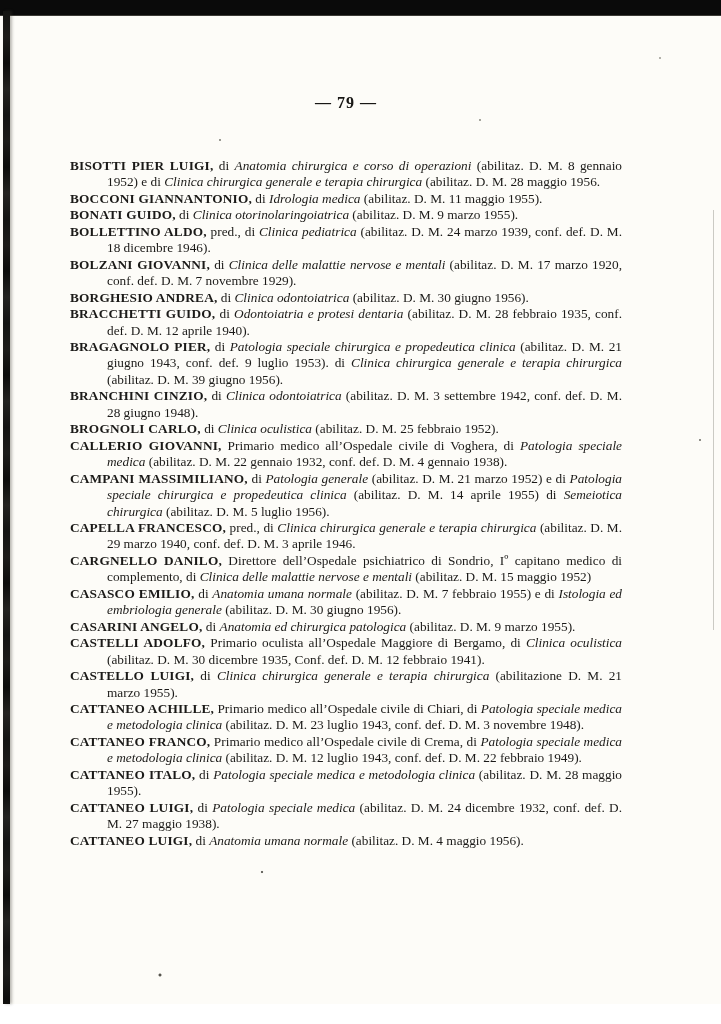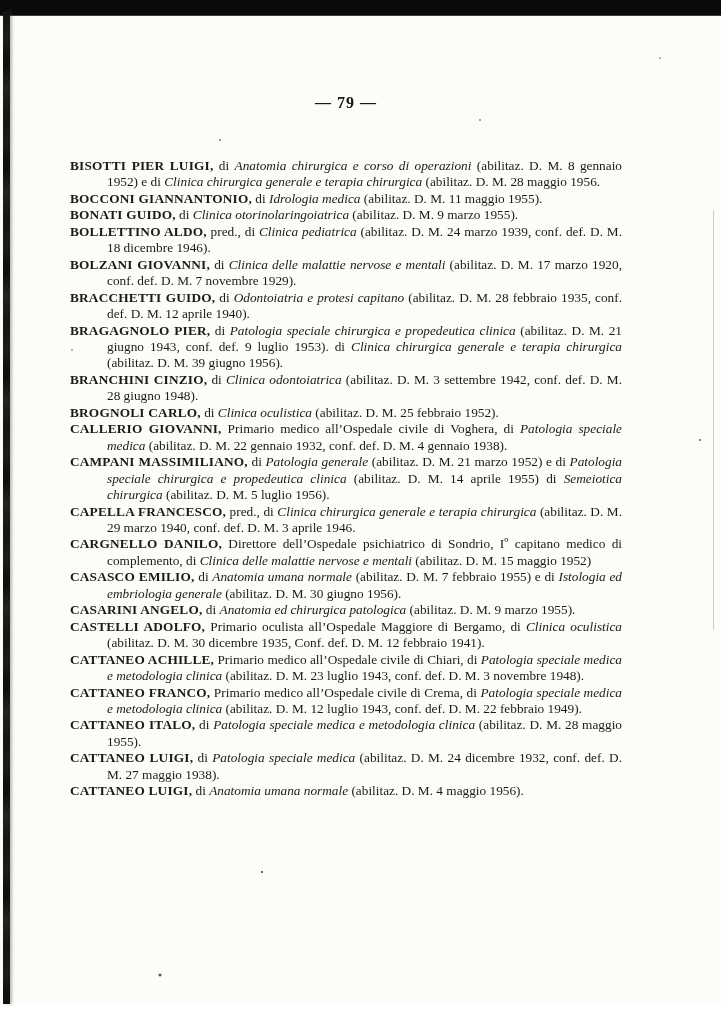--- a/index.html
+++ b/index.html
@@ -77,30 +77,32 @@
   <div class="right-edge-line"></div>
 
   <div class="page-number">— 79 —</div>
 
   <div class="entries">
       <p class="entry"><span class="name">BISOTTI PIER LUIGI,</span><span> di </span><span class="it">Anatomia chirurgica e corso di operazioni</span><span> (abilitaz. D. M. 8 gennaio 1952) e di </span><span class="it">Clinica chirurgica generale e terapia chirurgica</span><span> (abilitaz. D. M. 28 maggio 1956.</span></p>
       <p class="entry"><span class="name">BOCCONI GIANNANTONIO,</span><span> di </span><span class="it">Idrologia medica</span><span> (abilitaz. D. M. 11 maggio 1955).</span></p>
       <p class="entry"><span class="name">BONATI GUIDO,</span><span> di </span><span class="it">Clinica otorinolaringoiatrica</span><span> (abilitaz. D. M. 9 marzo 1955).</span></p>
       <p class="entry"><span class="name">BOLLETTINO ALDO,</span><span> pred., di </span><span class="it">Clinica pediatrica</span><span> (abilitaz. D. M. 24 marzo 1939, conf. def. D. M. 18 dicembre 1946).</span></p>
       <p class="entry"><span class="name">BOLZANI GIOVANNI,</span><span> di </span><span class="it">Clinica delle malattie nervose e mentali</span><span> (abilitaz. D. M. 17 marzo 1920, conf. def. D. M. 7 novembre 1929).</span></p>
-      <p class="entry"><span class="name">BRACCHETTI GUIDO,</span><span> di </span><span class="it">Odontoiatria e protesi capitano</span><span> (abilitaz. D. M. 28 febbraio 1935, conf. def. D. M. 12 aprile 1940).</span></p>
+      <p class="entry"><span class="name">BORGHESIO ANDREA,</span><span> di </span><span class="it">Clinica odontoiatrica</span><span> (abilitaz. D. M. 30 giugno 1956).</span></p>
+      <p class="entry"><span class="name">BRACCHETTI GUIDO,</span><span> di </span><span class="it">Odontoiatria e protesi dentaria</span><span> (abilitaz. D. M. 28 febbraio 1935, conf. def. D. M. 12 aprile 1940).</span></p>
       <p class="entry"><span class="name">BRAGAGNOLO PIER,</span><span> di </span><span class="it">Patologia speciale chirurgica e propedeutica clinica</span><span> (abilitaz. D. M. 21 giugno 1943, conf. def. 9 luglio 1953). di </span><span class="it">Clinica chirurgica generale e terapia chirurgica</span><span> (abilitaz. D. M. 39 giugno 1956).</span></p>
       <p class="entry"><span class="name">BRANCHINI CINZIO,</span><span> di </span><span class="it">Clinica odontoiatrica</span><span> (abilitaz. D. M. 3 settembre 1942, conf. def. D. M. 28 giugno 1948).</span></p>
       <p class="entry"><span class="name">BROGNOLI CARLO,</span><span> di </span><span class="it">Clinica oculistica</span><span> (abilitaz. D. M. 25 febbraio 1952).</span></p>
       <p class="entry"><span class="name">CALLERIO GIOVANNI,</span><span> Primario medico all’Ospedale civile di Voghera, di </span><span class="it">Patologia speciale medica</span><span> (abilitaz. D. M. 22 gennaio 1932, conf. def. D. M. 4 gennaio 1938).</span></p>
       <p class="entry"><span class="name">CAMPANI MASSIMILIANO,</span><span> di </span><span class="it">Patologia generale</span><span> (abilitaz. D. M. 21 marzo 1952) e di </span><span class="it">Patologia speciale chirurgica e propedeutica clinica</span><span> (abilitaz. D. M. 14 aprile 1955) di </span><span class="it">Semeiotica chirurgica</span><span> (abilitaz. D. M. 5 luglio 1956).</span></p>
       <p class="entry"><span class="name">CAPELLA FRANCESCO,</span><span> pred., di </span><span class="it">Clinica chirurgica generale e terapia chirurgica</span><span> (abilitaz. D. M. 29 marzo 1940, conf. def. D. M. 3 aprile 1946.</span></p>
       <p class="entry"><span class="name">CARGNELLO DANILO,</span><span> Direttore dell’Ospedale psichiatrico di Sondrio, Iº capitano medico di complemento, di </span><span class="it">Clinica delle malattie nervose e mentali</span><span> (abilitaz. D. M. 15 maggio 1952)</span></p>
       <p class="entry"><span class="name">CASASCO EMILIO,</span><span> di </span><span class="it">Anatomia umana normale</span><span> (abilitaz. D. M. 7 febbraio 1955) e di </span><span class="it">Istologia ed embriologia generale</span><span> (abilitaz. D. M. 30 giugno 1956).</span></p>
       <p class="entry"><span class="name">CASARINI ANGELO,</span><span> di </span><span class="it">Anatomia ed chirurgica patologica</span><span> (abilitaz. D. M. 9 marzo 1955).</span></p>
       <p class="entry"><span class="name">CASTELLI ADOLFO,</span><span> Primario oculista all’Ospedale Maggiore di Bergamo, di </span><span class="it">Clinica oculistica</span><span> (abilitaz. D. M. 30 dicembre 1935, Conf. def. D. M. 12 febbraio 1941).</span></p>
+      <p class="entry"><span class="name">CASTELLO LUIGI,</span><span> di </span><span class="it">Clinica chirurgica generale e terapia chirurgica</span><span> (abilitazione D. M. 21 marzo 1955).</span></p>
       <p class="entry"><span class="name">CATTANEO ACHILLE,</span><span> Primario medico all’Ospedale civile di Chiari, di </span><span class="it">Patologia speciale medica e metodologia clinica</span><span> (abilitaz. D. M. 23 luglio 1943, conf. def. D. M. 3 novembre 1948).</span></p>
       <p class="entry"><span class="name">CATTANEO FRANCO,</span><span> Primario medico all’Ospedale civile di Crema, di </span><span class="it">Patologia speciale medica e metodologia clinica</span><span> (abilitaz. D. M. 12 luglio 1943, conf. def. D. M. 22 febbraio 1949).</span></p>
       <p class="entry"><span class="name">CATTANEO ITALO,</span><span> di </span><span class="it">Patologia speciale medica e metodologia clinica</span><span> (abilitaz. D. M. 28 maggio 1955).</span></p>
       <p class="entry"><span class="name">CATTANEO LUIGI,</span><span> di </span><span class="it">Patologia speciale medica</span><span> (abilitaz. D. M. 24 dicembre 1932, conf. def. D. M. 27 maggio 1938).</span></p>
       <p class="entry"><span class="name">CATTANEO LUIGI,</span><span> di </span><span class="it">Anatomia umana normale</span><span> (abilitaz. D. M. 4 maggio 1956).</span></p>
     </div>
 </div>
 
 </body></html>

